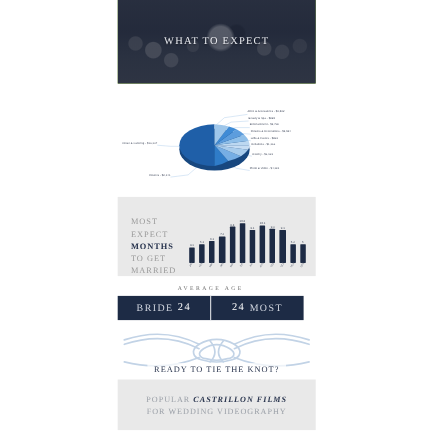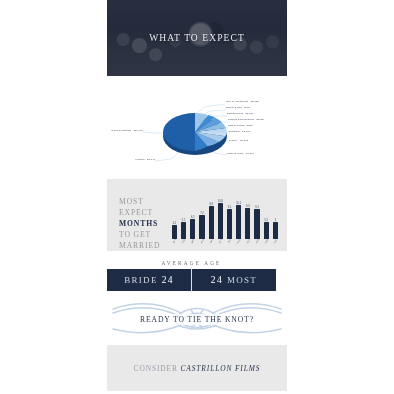--- a/index.html
+++ b/index.html
@@ -72,30 +72,30 @@
   .age-caption{text-align:center;color:#6e6e6e;font-size:5.2px;letter-spacing:2.2px;
     padding:2px 0 3px;}
   .age-bar{display:flex;height:22px;background:#1d2b45;}
   .age-half{flex:1;display:flex;align-items:center;justify-content:center;gap:4px;
     color:#cfd4de;font-size:9px;letter-spacing:1.3px;}
   .age-half .num{color:#ffffff;font-weight:normal;font-size:9.5px;}
   .age-div{width:1px;background:#ffffff;opacity:.85;}
 
   
   .sec-knot{position:relative;width:180px;height:44px;margin-top:6px;background:#fff;
-    display:flex;align-items:center;justify-content:center;}
+    display:flex;align-items:flex-end;justify-content:center;}
   .knot-svg{position:absolute;left:0;top:0;}
   .knot-text{position:relative;color:#2c3750;font-size:7.6px;letter-spacing:.9px;
     background:rgba(255,255,255,.72);padding:1px 6px;white-space:nowrap;}
 
   
   .sec-footer{width:180px;height:46px;background:#e9e9e9;margin-top:4px;
     display:flex;flex-direction:column;align-items:center;justify-content:center;gap:2px;}
   .foot-line{color:#9ba0a8;font-size:7.4px;letter-spacing:.9px;white-space:nowrap;}
-  .foot-line .brand{color:#2c3750;font-weight:normal;font-style:italic;}
+  .foot-line .brand{color:#2c3750;font-weight:bold;font-style:italic;}
 </style>
 </head>
 <body>
 
 <div class="page">
   <div class="column">
 
     <div class="hero">
       <div class="hero-photo"></div>
       <div class="hero-veil"></div>
@@ -267,19 +267,20 @@
                    C92 31, 88 31, 80 29 C74 28, 72 24, 78 20 Z"></path>
           <path d="M84 13 C90 20, 90 26, 84 32"></path>
           <path d="M96 13 C90 20, 90 26, 96 32"></path>
         </g>
       </svg>
       <div class="knot-text">READY TO TIE THE KNOT?</div>
     </div>
 
     <div class="sec-footer">
       <div class="foot-line">
-        <span>CONSIDER</span>
+        <span>POPULAR</span>
         <span class="brand">CASTRILLON FILMS</span>
       </div>
+      <div class="foot-line">FOR WEDDING VIDEOGRAPHY</div>
     </div>
 
   </div>
 </div>
 
 </body></html>

